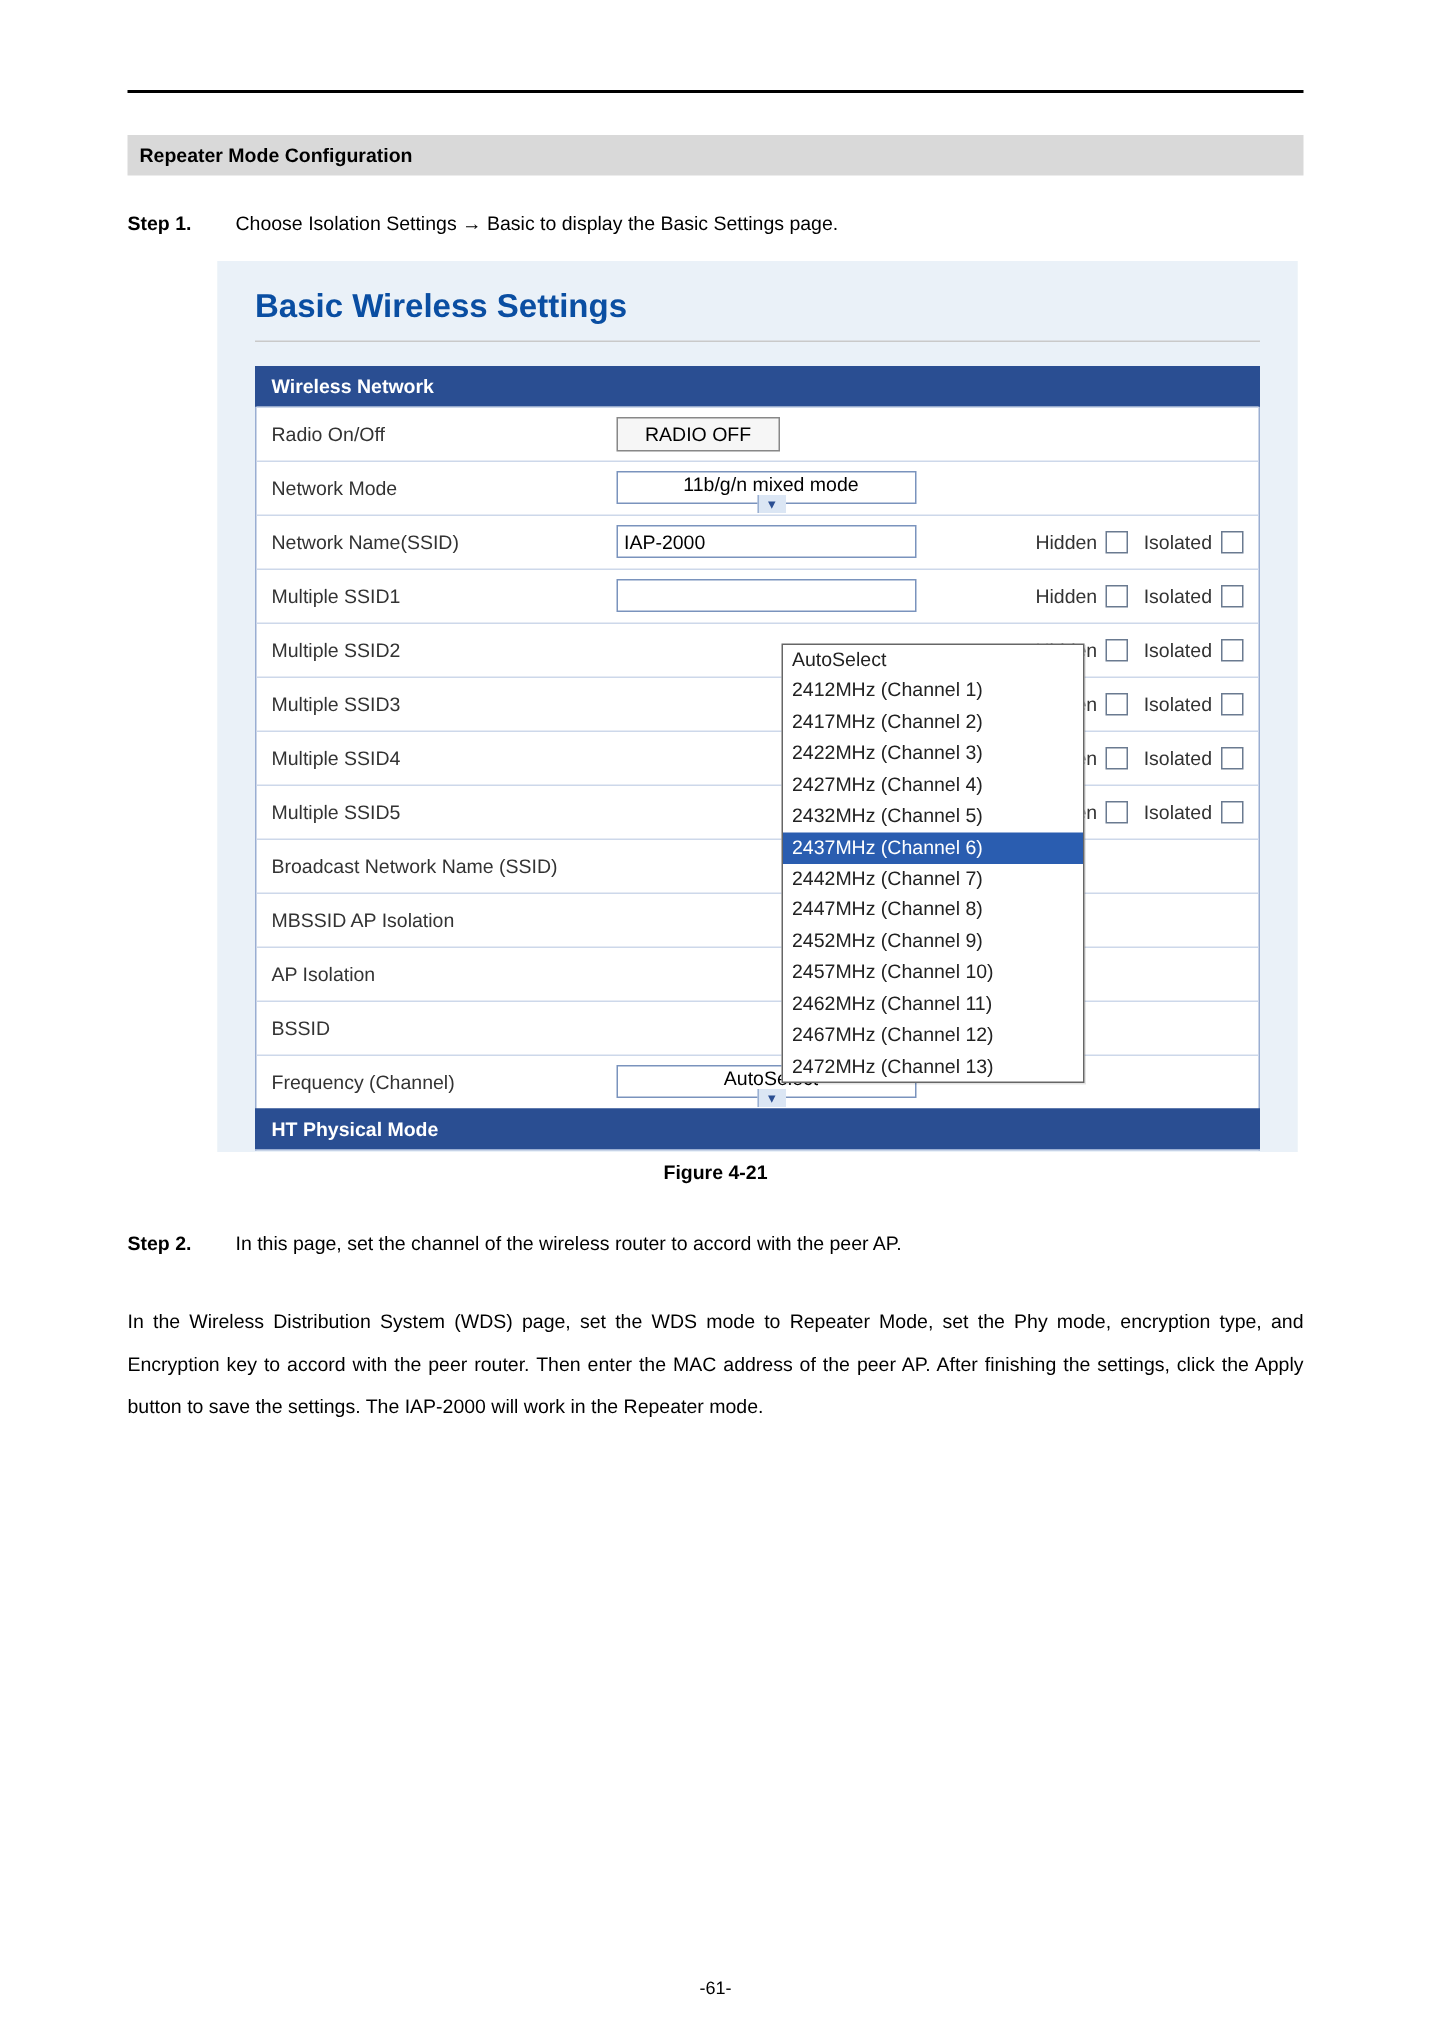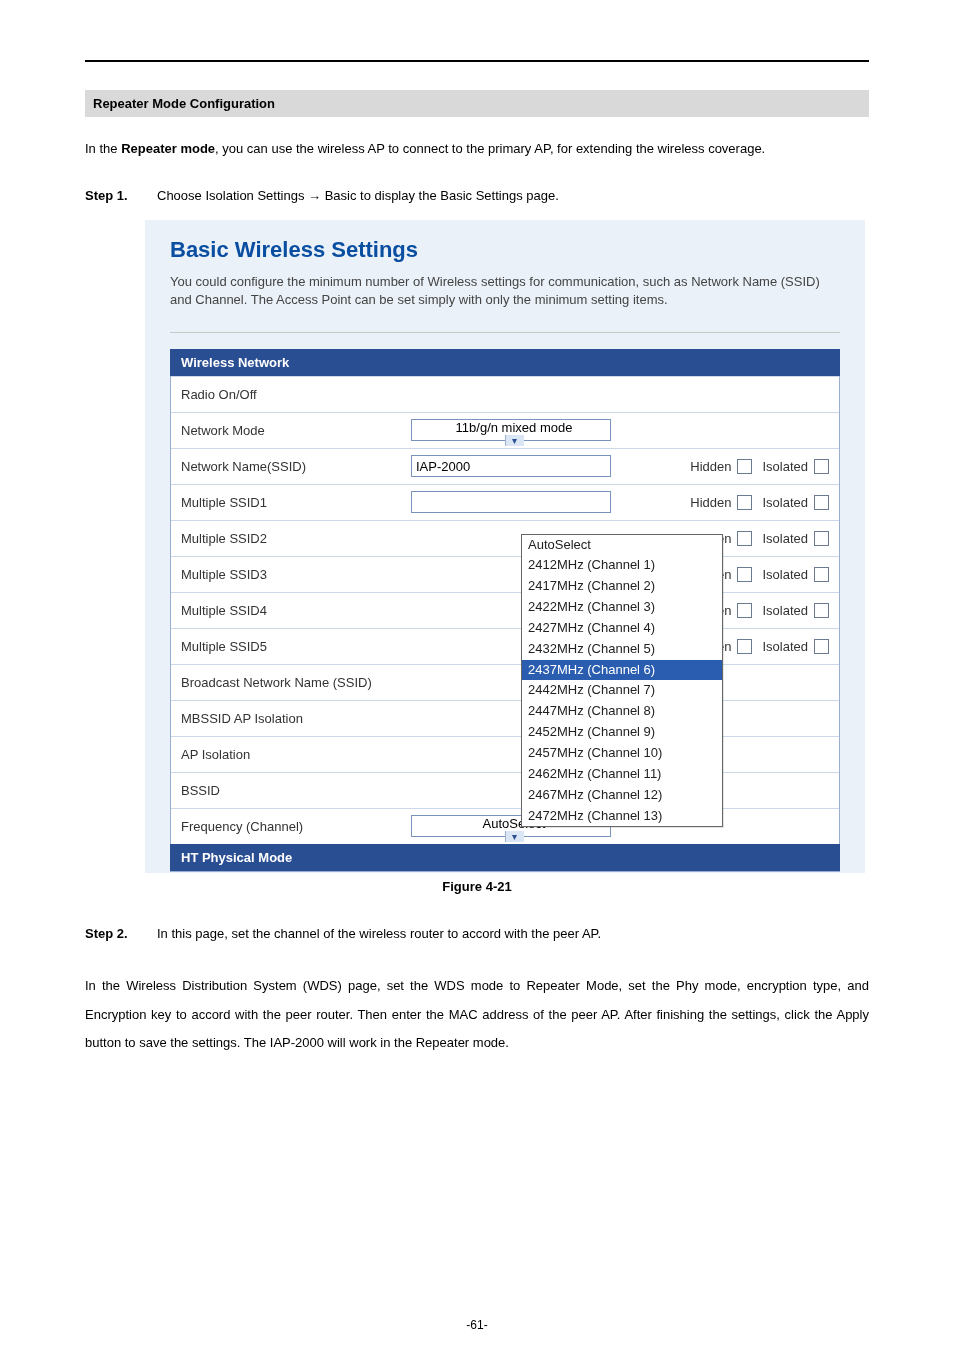--- a/index.html
+++ b/index.html
@@ -220,41 +220,40 @@
   }
 </style>
 </head>
 <body>
 
 <div class="page">
   <hr class="hr-top">
 
   <div class="section-title">Repeater Mode Configuration</div>
 
-  <div class="para">
-    <span>In the </span><b>Repeater mode</b><span>, you can use the wireless AP to connect to the primary AP, for extending the wireless coverage.</span>
-  </div>
 
   <div class="step-row">
     <div class="step-label">Step 1.</div>
     <div class="step-body">
       <span>Choose Isolation Settings </span><span class="arrow-glyph">→</span><span> Basic to display the Basic Settings page.</span>
     </div>
   </div>
 
   <div class="figure-wrap">
     <div class="fig-heading">Basic Wireless Settings</div>
-    <div class="fig-desc">You could configure the minimum number of Wireless settings for communication, such as Network Name (SSID) and Channel. The Access Point can be set simply with only the minimum setting items.</div>
     <hr class="fig-hr">
 
     <div class="panel" style="position:relative;">
       <div class="panel-head">Wireless Network</div>
 
       <div class="p-row">
         <div class="p-left">Radio On/Off</div>
+        <div class="p-right">
+          <button class="btn">RADIO OFF</button>
+        </div>
       </div>
 
       <div class="p-row">
         <div class="p-left">Network Mode</div>
         <div class="p-right">
           <div class="selectlike">
             <span>11b/g/n mixed mode</span>
             <span class="arrow-btn">▾</span>
           </div>
         </div>

